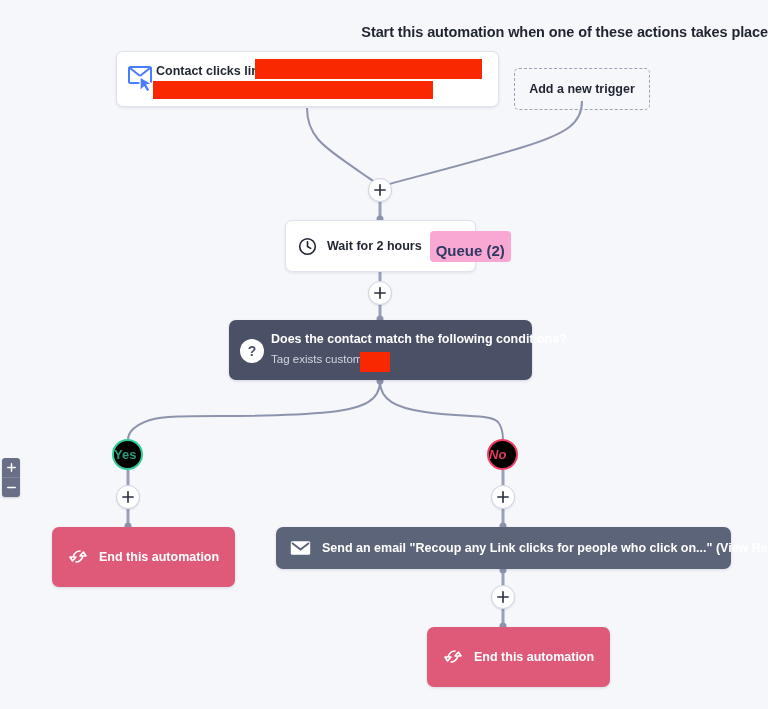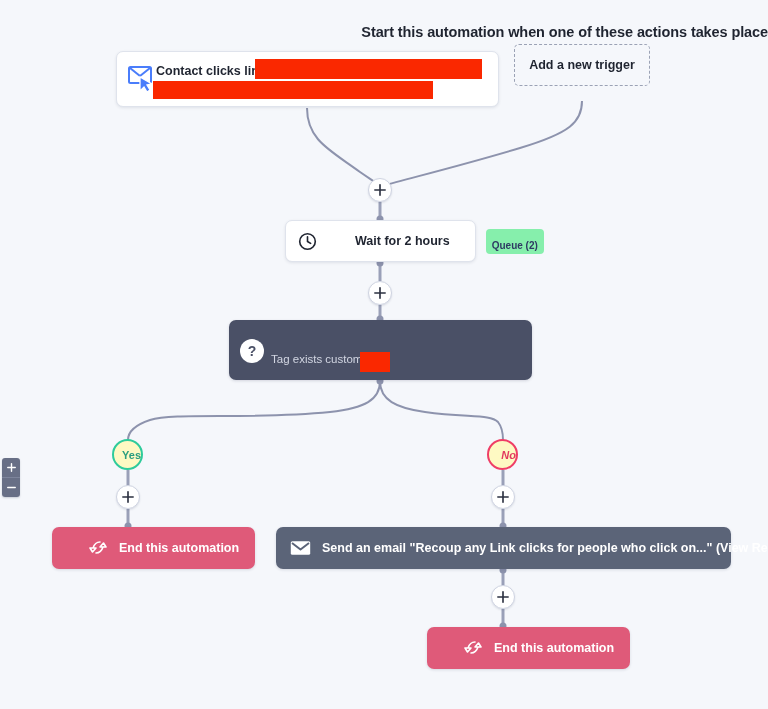--- a/index.html
+++ b/index.html
@@ -90,21 +90,21 @@
     position: absolute;
     background: #fa2800;
   }
   .redact-a { left: 138px; top: 7px;  width: 227px; height: 20px; }
   .redact-b { left: 36px;  top: 29px; width: 280px; height: 18px; }
 
   
   .add-trigger {
     position: absolute;
     left: 514px;
-    top: 44px;
+    top: 68px;
     width: 136px;
     height: 42px;
     border: 1px dashed #9ba2b5;
     border-radius: 5px;
     background: transparent;
     display: flex;
     align-items: center;
     justify-content: center;
     font-size: 12.5px;
     font-weight: bold;
@@ -129,49 +129,48 @@
     justify-content: center;
   }
   .plus-node svg { display: block; }
 
   
   .wait-node {
     position: absolute;
     left: 285px;
     top: 220px;
     width: 191px;
-    height: 42px;
+    height: 52px;
     background: #ffffff;
     border: 1px solid #dfe3ec;
     border-radius: 7px;
     box-shadow: 0 1px 3px rgba(30,40,70,0.10);
     box-sizing: border-box;
     display: flex;
     align-items: center;
     cursor: pointer;
-    gap: 28px;
   }
   .wait-icon {
     margin-left: 12px;
     width: 19px;
     height: 19px;
     flex: none;
   }
   .wait-label {
     margin-left: 10px;
     font-size: 12.5px;
     font-weight: bold;
     color: #1f2430;
     white-space: nowrap;
   }
   .queue-badge {
     margin-left: 8px;
-    background: #86efac;
+    background: #f9a8d4;
     color: #2e3a63;
-    font-size: 10px;
+    font-size: 15px;
     font-weight: bold;
     border-radius: 4px;
     padding: 11px 6px 3px 6px;
     white-space: nowrap;
   }
 
   
   .cond-node {
     position: absolute;
     left: 229px;
@@ -218,48 +217,47 @@
     white-space: nowrap;
   }
   .redact-c { left: 131px; top: 32px; width: 30px; height: 20px; }
 
   
   .branch-badge {
     position: absolute;
     width: 31px;
     height: 31px;
     border-radius: 50%;
-    background: #fef9c3;
+    background: #000000;
     border: 2px solid #2ecb9b;
     box-sizing: border-box;
     display: flex;
     align-items: center;
-    justify-content: flex-end;
-    font-size: 11px;
+    justify-content: flex-start;
+    font-size: 13px;
     font-weight: bold;
     color: #2a9d7f;
     cursor: pointer;
   }
   .branch-badge.no {
     border-color: #ef3e66;
     color: #e13a60;
     font-style: italic;
   }
 
   
   .end-node {
     position: absolute;
-    height: 42px;
+    height: 60px;
     background: #df5a79;
     border-radius: 7px;
     box-shadow: 0 1px 3px rgba(30,40,70,0.14);
     display: flex;
     align-items: center;
     cursor: pointer;
-    padding-left: 20px;
   }
   .end-icon {
     margin-left: 16px;
     width: 20px;
     height: 16px;
     flex: none;
   }
   .end-label {
     margin-left: 11px;
     margin-right: 16px;
@@ -401,20 +399,21 @@
   </div>
 
   <div class="plus-node" style="left:368px; top:281px;">
     <svg viewBox="0 0 14 14" width="12" height="12">
       <path d="M7,1 L7,13 M1,7 L13,7" stroke="#2b3040" stroke-width="1.9" stroke-linecap="round"></path>
     </svg>
   </div>
 
   <div class="cond-node">
     <span class="cond-qmark">?</span>
+    <span class="cond-title">Does the contact match the following conditions?</span>
     <span class="cond-sub">Tag exists customer:</span>
     <span class="redact redact-c"></span>
   </div>
 
   <div class="branch-badge yes" style="left:112px; top:439px;">
     <span>Yes</span>
   </div>
   <div class="branch-badge no" style="left:487px; top:439px;">
     <span>No</span>
   </div>

